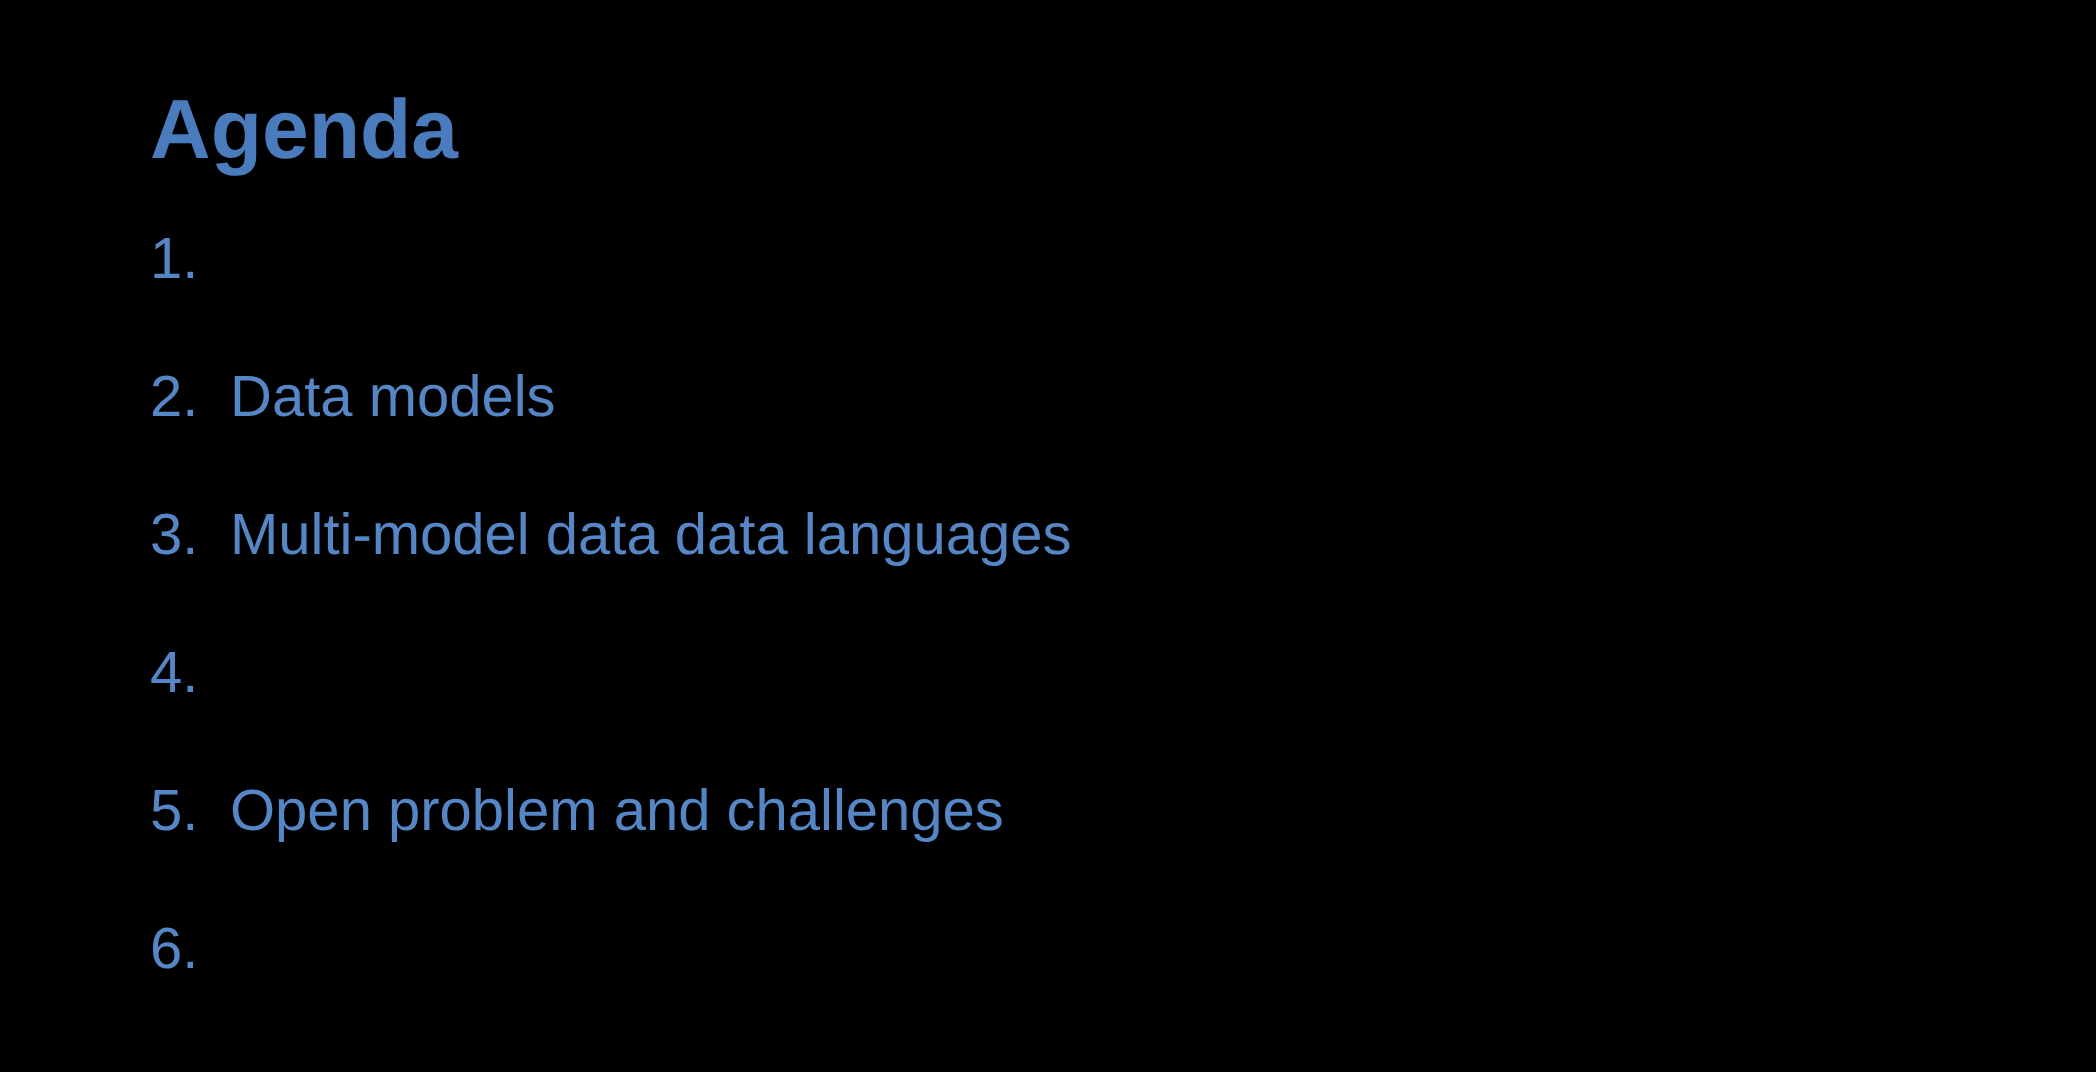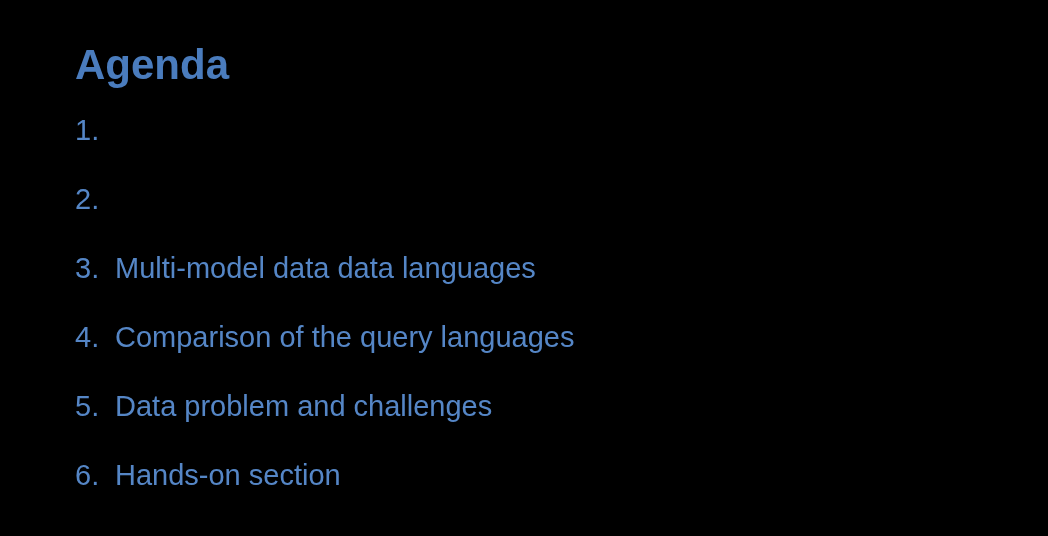--- a/index.html
+++ b/index.html
@@ -55,31 +55,30 @@
 
 <div class="slide">
   <h1 class="slide-title">Agenda</h1>
 
   <ol class="agenda-list">
     <li class="agenda-item">
       <span class="item-number">1.</span>
     </li>
     <li class="agenda-item">
       <span class="item-number">2.</span>
+      <span class="item-label">Data models</span>
     </li>
     <li class="agenda-item">
       <span class="item-number">3.</span>
       <span class="item-label">Multi-model data data languages</span>
     </li>
     <li class="agenda-item">
       <span class="item-number">4.</span>
-      <span class="item-label">Comparison of the query languages</span>
     </li>
     <li class="agenda-item">
       <span class="item-number">5.</span>
-      <span class="item-label">Data problem and challenges</span>
+      <span class="item-label">Open problem and challenges</span>
     </li>
     <li class="agenda-item">
       <span class="item-number">6.</span>
-      <span class="item-label">Hands-on section</span>
     </li>
   </ol>
 </div>
 
 </body></html>

